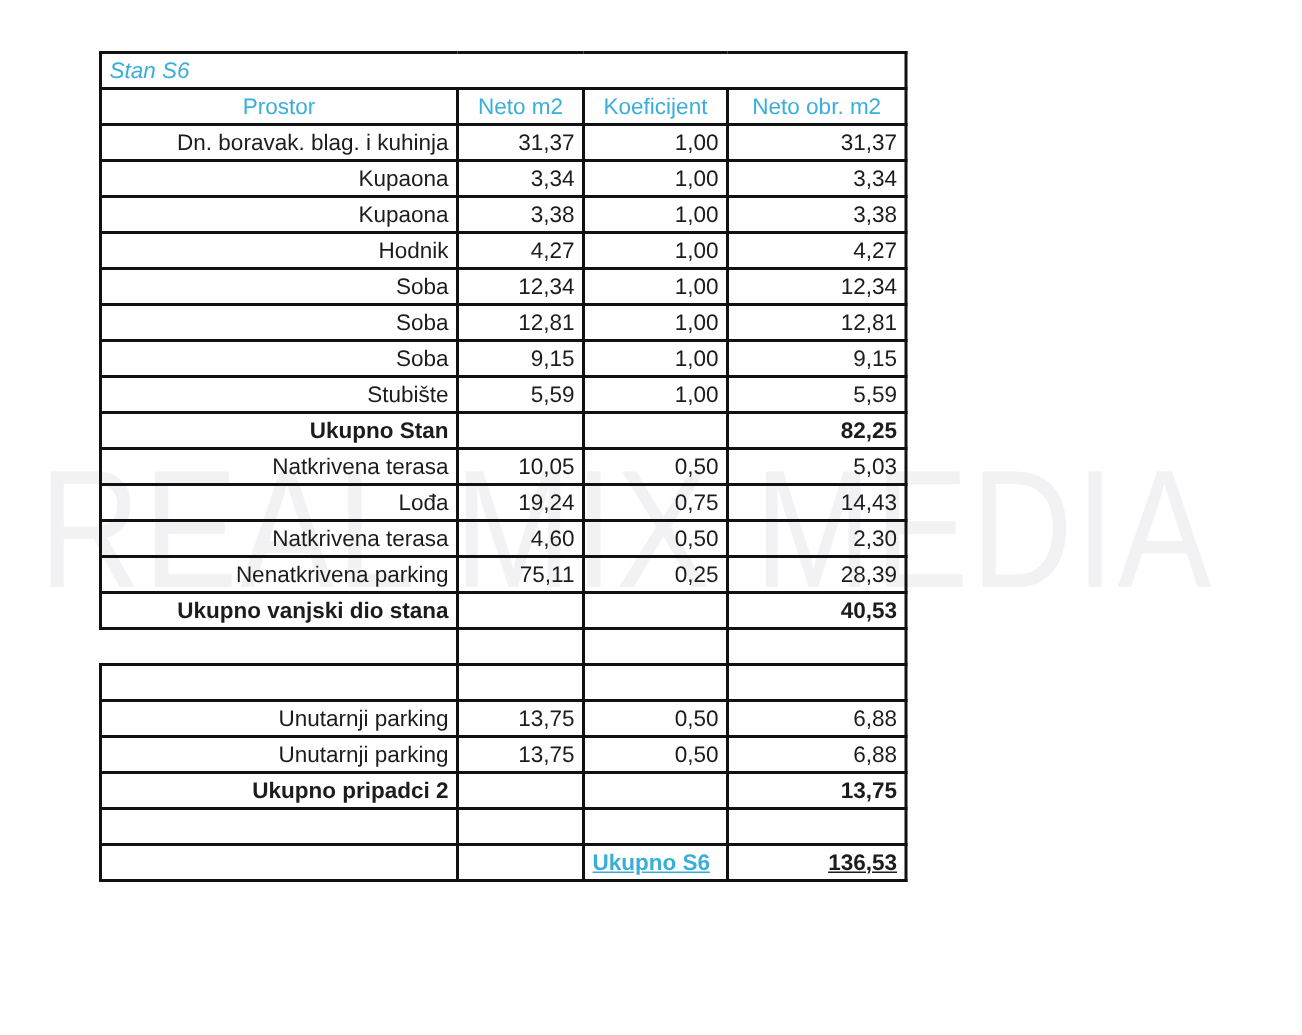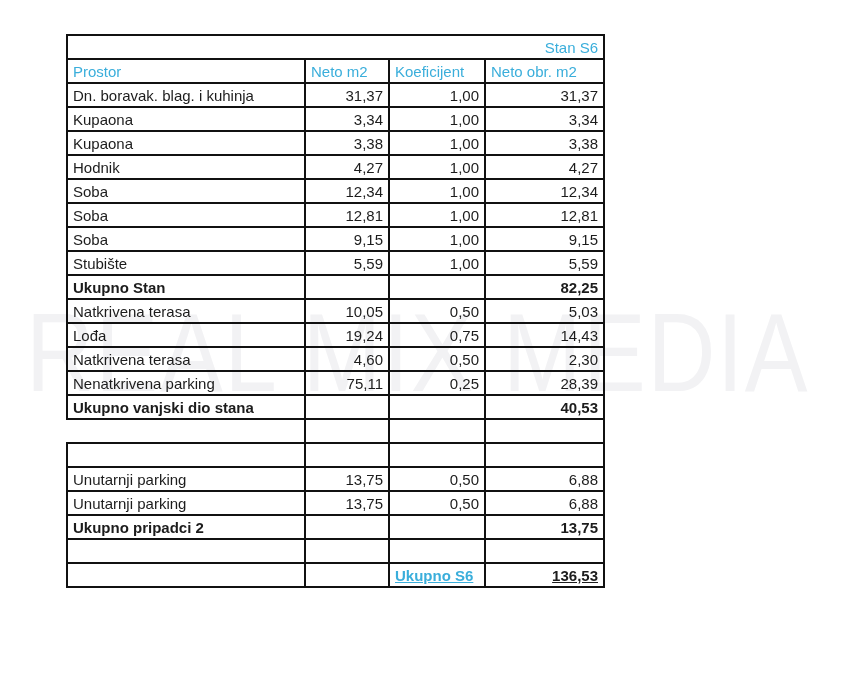--- a/index.html
+++ b/index.html
@@ -39,28 +39,29 @@
     padding: 0 5px;
     font-size: 15px;
     line-height: 1;
     vertical-align: middle;
     color: var(--ink);
     background: transparent;
     overflow: hidden;
     white-space: nowrap;
   }
   .title-row td {
-    text-align: right;
-    color: var(--accent);
+    text-align: left;
+    color: var(--accent);
+    font-style: italic;
   }
   .header-row td {
-    text-align: left;
-    color: var(--accent);
-  }
-  .lbl { text-align: left; }
+    text-align: center;
+    color: var(--accent);
+  }
+  .lbl { text-align: right; }
   .num {
     text-align: right;
     color: var(--accent);
     padding-right: 6px;
   }
   tr.total td.lbl { font-weight: bold; color: var(--ink); }
   tr.total td.num { font-weight: bold; }
   tr.spacer-open td:first-child { border-left: none; }
   tr.grand td { font-weight: bold; margin-top: 42px; }
   tr.grand td.koef-label {

